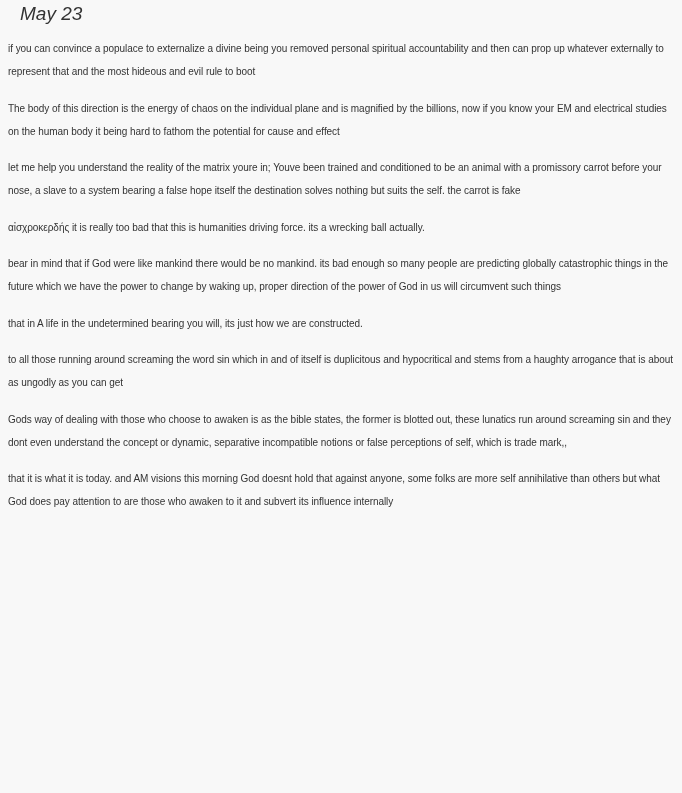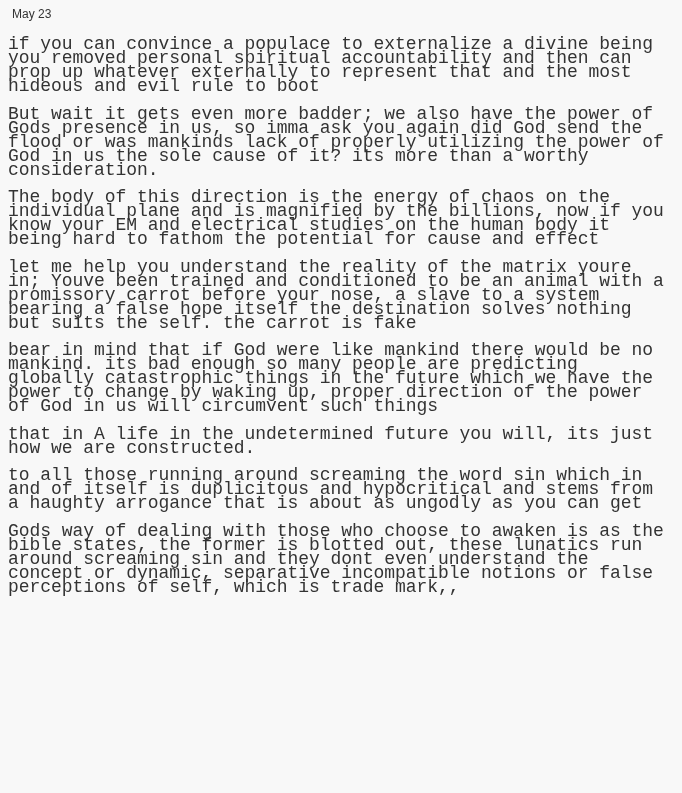--- a/index.html
+++ b/index.html
@@ -13,38 +13,39 @@
     overflow: hidden;
     font-family: "Liberation Sans", sans-serif;
     color: #333333;
   }
   .page {
     padding: 5px 8px 0 8px;
     box-sizing: border-box;
     width: 682px;
   }
   .date {
-    font-size: 12px;
+    font-size: 19px;
     line-height: 18px;
-    margin: 0 0 14px 4px;
+    margin: 0 0 14px 12px;
+    font-style: italic;
   }
   .para {
-    font-size: 18px;
-    line-height: 14px;
+    font-size: 10px;
+    line-height: 23px;
     margin: 0 0 13.5px 0;
     letter-spacing: -0.05px;
-    font-family: Liberation Mono, monospace;
   }
 </style>
 </head>
 <body>
 
 <div class="page">
   <div class="date">May 23</div>
   <p class="para">if you can convince a populace to externalize a divine being you removed personal spiritual accountability and then can prop up whatever externally to represent that and the most hideous and evil rule to boot</p>
-  <p class="para">But wait it gets even more badder; we also have the power of Gods presence in us, so imma ask you again did God send the flood or was mankinds lack of properly utilizing the power of God in us the sole cause of it? its more than a worthy consideration.</p>
   <p class="para">The body of this direction is the energy of chaos on the individual plane and is magnified by the billions, now if you know your EM and electrical studies on the human body it being hard to fathom the potential for cause and effect</p>
   <p class="para">let me help you understand the reality of the matrix youre in; Youve been trained and conditioned to be an animal with a promissory carrot before your nose, a slave to a system bearing a false hope itself the destination solves nothing but suits the self. the carrot is fake</p>
+  <p class="para">αἰσχροκερδής it is really too bad that this is humanities driving force. its a wrecking ball actually.</p>
   <p class="para">bear in mind that if God were like mankind there would be no mankind. its bad enough so many people are predicting globally catastrophic things in the future which we have the power to change by waking up, proper direction of the power of God in us will circumvent such things</p>
-  <p class="para">that in A life in the undetermined future you will, its just how we are constructed.</p>
+  <p class="para">that in A life in the undetermined bearing you will, its just how we are constructed.</p>
   <p class="para">to all those running around screaming the word sin which in and of itself is duplicitous and hypocritical and stems from a haughty arrogance that is about as ungodly as you can get</p>
   <p class="para">Gods way of dealing with those who choose to awaken is as the bible states, the former is blotted out, these lunatics run around screaming sin and they dont even understand the concept or dynamic, separative incompatible notions or false perceptions of self, which is trade mark,,</p>
+  <p class="para">that it is what it is today. and AM visions this morning God doesnt hold that against anyone, some folks are more self annihilative than others but what God does pay attention to are those who awaken to it and subvert its influence internally</p>
 </div>
 
 </body></html>

